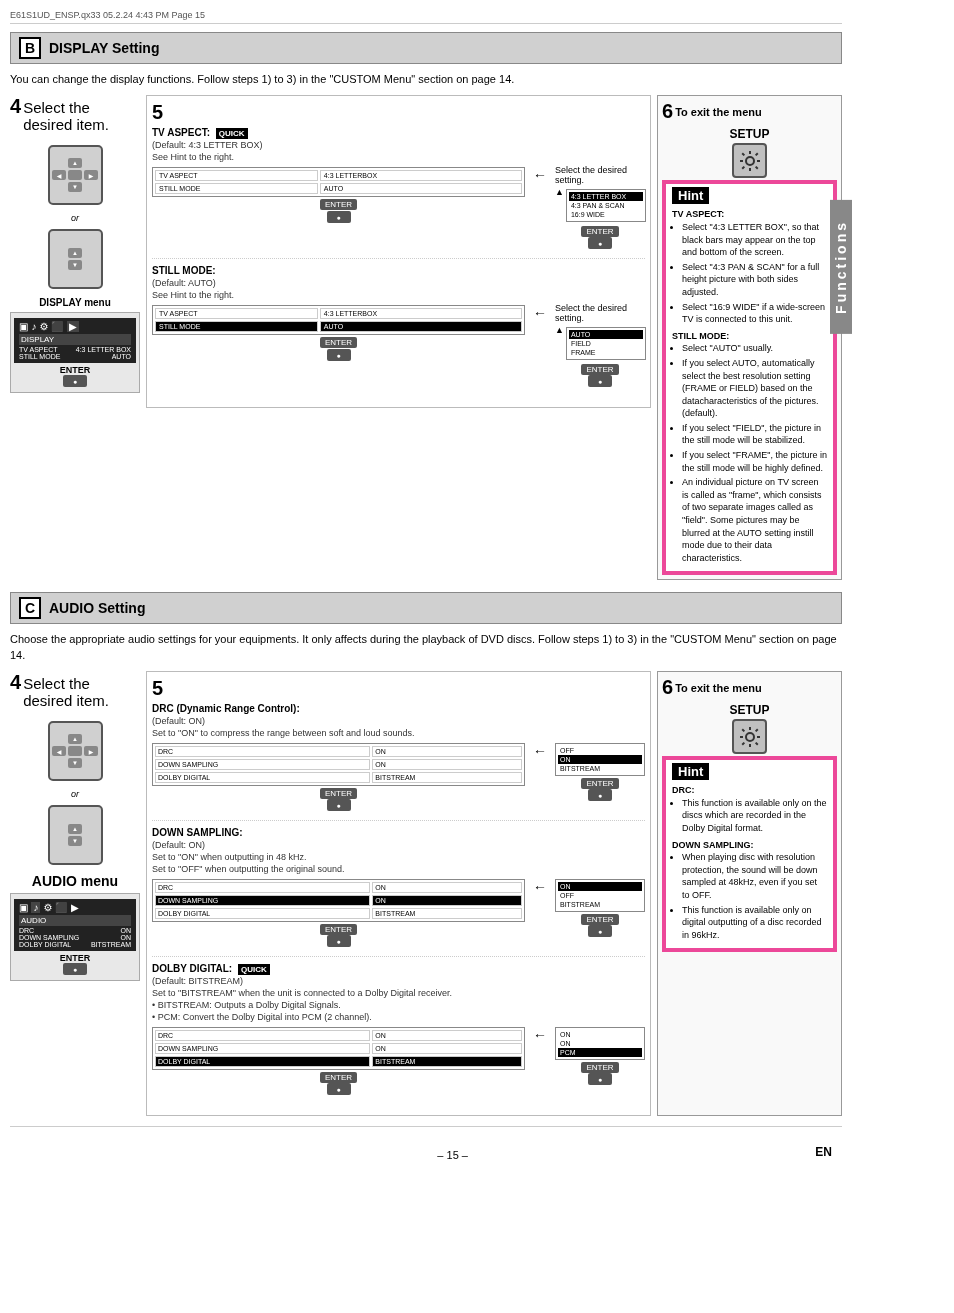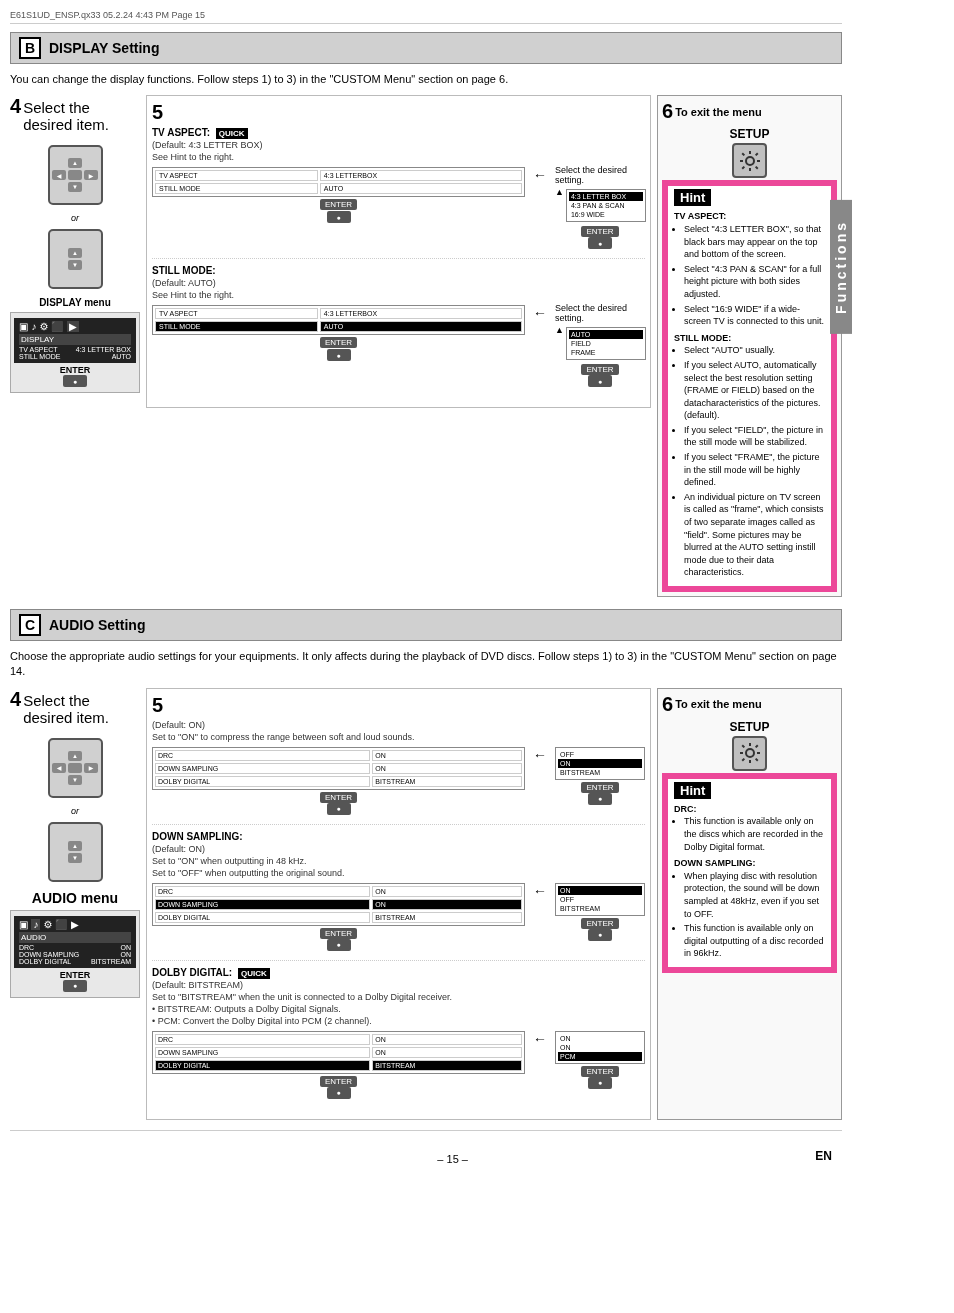--- a/index.html
+++ b/index.html
@@ -214,21 +214,21 @@
       padding: 4px;
       background: #f9f9f9;
       height: 100%;
     }
     .step6-top {
       display: flex;
       align-items: center;
       margin-bottom: 4px;
     }
     .hint-box {
-      border: 6px solid #ec4899;
+      border: 4px solid #ec4899;
       padding: 3px 6px;
       background: #fff;
       font-size: 11px;
     }
     .hint-title {
       background: #000;
       color: #fff;
       font-weight: bold;
       font-size: 13px;
       padding: 1px 6px;
@@ -413,21 +413,21 @@
   <div class="header-bar">
     <span>E61S1UD_ENSP.qx33  05.2.24 4:43 PM  Page 15</span>
   </div>
 
   <div>
     <div class="section-header">
       <span class="section-letter">B</span>
       <span>DISPLAY Setting</span>
     </div>
 
-    <p class="section-desc">You can change the display functions. Follow steps 1) to 3) in the "CUSTOM Menu" section on page 6.</p>
+    <p class="section-desc">You can change the display functions. Follow steps 1) to 3) in the "CUSTOM Menu" section on page 14.</p>
 
     <div class="steps-row">
 
       <div class="step4-col">
         <div class="step-indicator">
           <span class="step-num">4</span>
           <span class="step-label">Select the desired item.</span>
         </div>
         <div style="display:flex;gap:4px;align-items:center;margin:4px 0;">
           <div class="remote-illus">
@@ -702,20 +702,21 @@
         </div>
       </div>
 
       <div class="step5-col">
         <div class="step5-col-inner">
           <div class="step-indicator">
             <span class="step-num">5</span>
           </div>
 
           <div class="step5-item">
+            <div class="step5-title">DRC (Dynamic Range Control):</div>
             <div class="step5-sub">(Default: ON)</div>
             <div class="step5-sub">Set to "ON" to compress the range between soft and loud sounds.</div>
             <div class="sub-step-row">
               <div class="sub-step-left">
                 <table class="drc-mini-table">
                   <tbody>
                       <tr>
                         <td>DRC</td>
                         <td>ON</td>
                       </tr>

